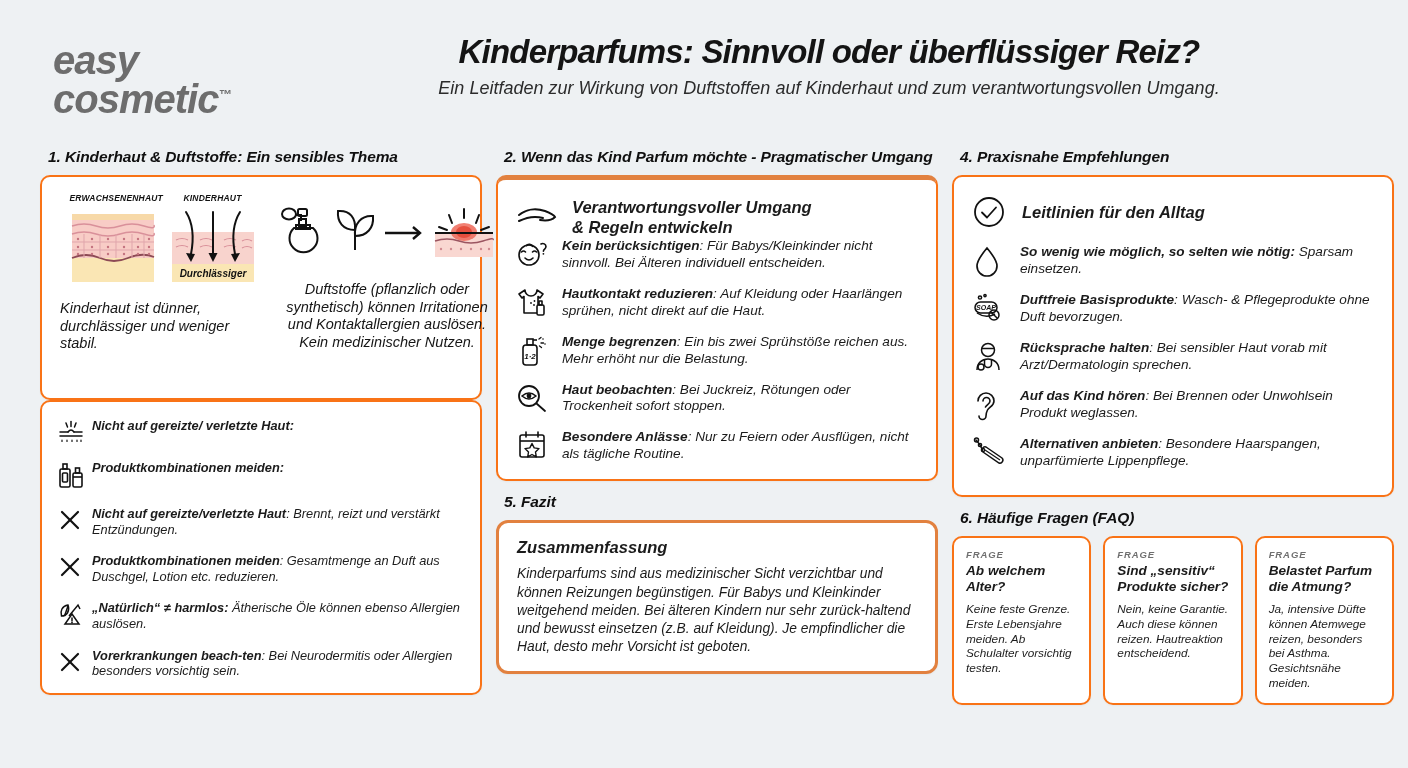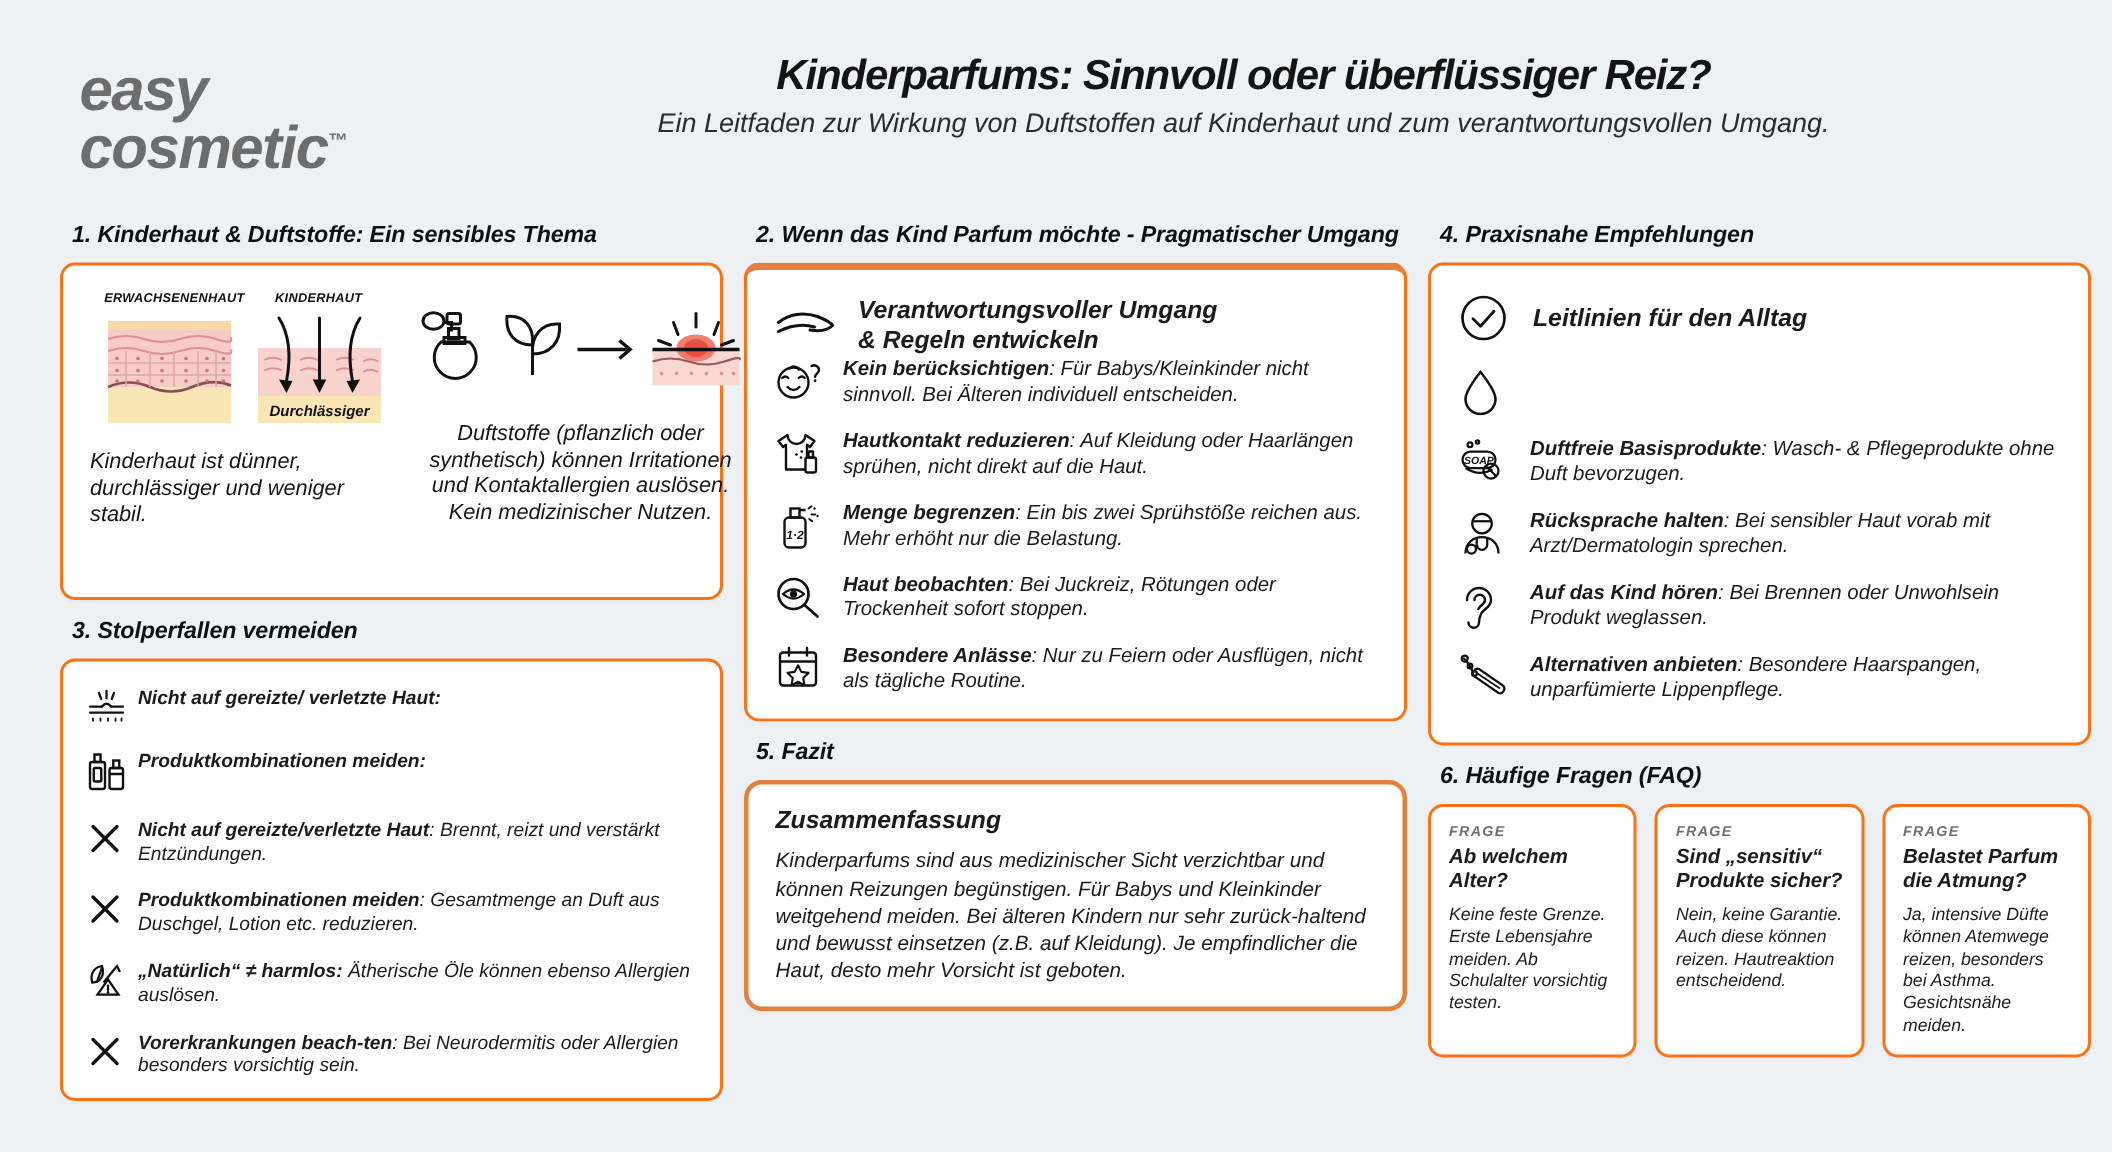--- a/index.html
+++ b/index.html
@@ -12,21 +12,21 @@
   }
   .page { position: relative; width: 1408px; height: 768px; padding: 13px; font-style: italic; }
 
   
   .header { display: flex; align-items: flex-start; padding: 22px 40px 0 40px; height: 130px; }
   .logo { width: 290px; flex: 0 0 290px; padding-top: 6px; }
   .logo-line { font-size: 40px; font-weight: 700; letter-spacing: -1px; color: #6d6d6d; line-height: 0.98; }
   .logo-line.two { position: relative; display: inline-block; }
   .logo-tm { font-size: 13px; vertical-align: super; font-weight: 700; color: #6d6d6d; }
   .head-text { flex: 1; text-align: center; padding-right: 40px; }
-  .head-title { font-size: 28px; font-weight: 700; letter-spacing: -0.8px; color: #141414; line-height: 1.05; }
+  .head-title { font-size: 33px; font-weight: 700; letter-spacing: -0.8px; color: #141414; line-height: 1.05; }
   .head-sub { font-size: 18px; color: #2b2b2b; margin-top: 8px; line-height: 1.2; }
 
   
   .grid {
     position: absolute; top: 132px; left: 0; right: 0; bottom: 0;
     display: grid;
     grid-template-columns: 442px 442px 442px;
     column-gap: 14px;
     padding: 0 40px;
   }
@@ -249,21 +249,20 @@
                       <circle cx="58" cy="48" r="1.2"></circle>
                   </g>
                 </svg>
               </span>
             </div>
             <div class="s1-cap2">Duftstoffe (pflanzlich oder synthetisch) können Irritationen und Kontaktallergien auslösen. Kein medizinischer Nutzen.</div>
           </div>
         </div>
       </div>
 
-      <div class="sec-title">3. Stolperfallen vermeiden</div>
       <div class="card">
         <div class="s3">
 
           <div class="s3-grid">
 
             <div class="s3-item">
               <span class="s3-ico">
                 <svg width="26" height="24" viewBox="0 0 26 24" fill="none" stroke="#111" stroke-width="1.5" stroke-linecap="round">
                   <path d="M8 3 l1.5 4"></path>
                     <path d="M13 1.5 v5"></path>
@@ -469,20 +468,21 @@
           </div>
 
           <div class="s4-list">
 
             <div class="s4-item">
               <span class="s4-ico">
                 <svg width="30" height="32" viewBox="0 0 30 32" fill="none" stroke="#111" stroke-width="1.7">
                   <path d="M15 3 C15 3 5 15 5 21 a10 10 0 0 0 20 0 C25 15 15 3 15 3 z"></path>
                 </svg>
               </span>
+              <span class="s4-txt"><b>So wenig wie möglich, so selten wie nötig:</b><span> Sparsam einsetzen.</span></span>
             </div>
 
             <div class="s4-item">
               <span class="s4-ico">
                 <svg width="34" height="30" viewBox="0 0 34 30" fill="none" stroke="#111" stroke-width="1.5">
                   <rect x="3" y="9" width="22" height="11" rx="5.5"></rect>
                   <text x="14" y="17" font-family="Liberation Sans, sans-serif" font-size="7" font-weight="700" text-anchor="middle" fill="#111" stroke="none">SOAP</text>
                   <path d="M5 20 q9 6 18 1"></path>
                   <circle cx="8" cy="4.5" r="1.6"></circle>
                   <circle cx="13" cy="2.6" r="1.1"></circle>

